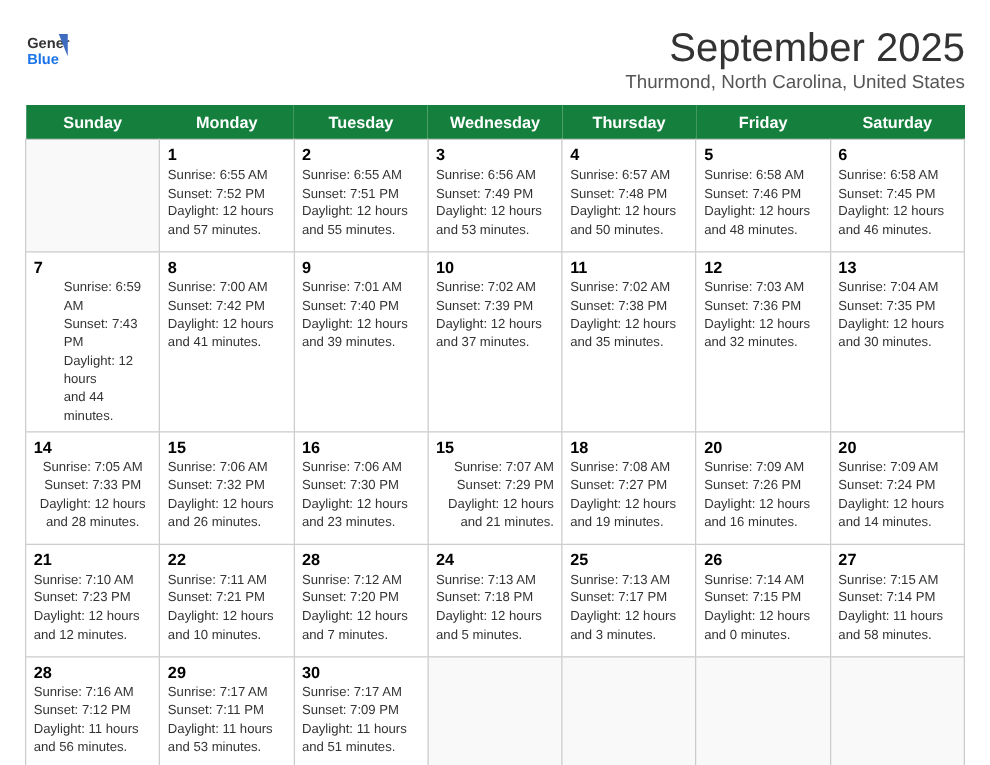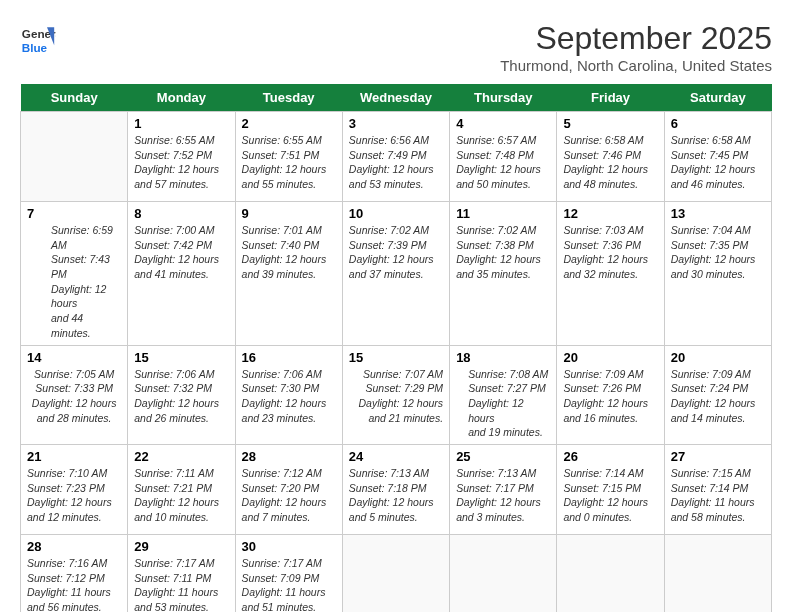--- a/index.html
+++ b/index.html
@@ -59,21 +59,20 @@
     }
     .date-num {
       font-weight: bold;
       font-size: 13px;
       margin-bottom: 2px;
     }
     .cell-info {
       font-size: 10.5px;
       color: #333;
       line-height: 1.4;
-      font-style: italic;
     }
     .empty-cell {
       background: #f9f9f9;
     }
     tr.week-row td {
       height: 90px;
     }
   </style>
 </head>
 <body>
@@ -225,21 +224,21 @@
         </td>
         <td>
           <div class="date-num">15</div>
           <div class="cell-info" style="white-space: pre-line; text-align: right;">Sunrise: 7:07 AM
 Sunset: 7:29 PM
 Daylight: 12 hours
 and 21 minutes.</div>
         </td>
         <td>
           <div class="date-num">18</div>
-          <div class="cell-info" style="white-space: pre-line; margin-left: 12px;">Sunrise: 7:08 AM
+          <div class="cell-info" style="white-space: pre-line;">Sunrise: 7:08 AM
 Sunset: 7:27 PM
 Daylight: 12 hours
 and 19 minutes.</div>
         </td>
         <td>
           <div class="date-num">20</div>
           <div class="cell-info" style="white-space: pre-line;">Sunrise: 7:09 AM
 Sunset: 7:26 PM
 Daylight: 12 hours
 and 16 minutes.</div>

